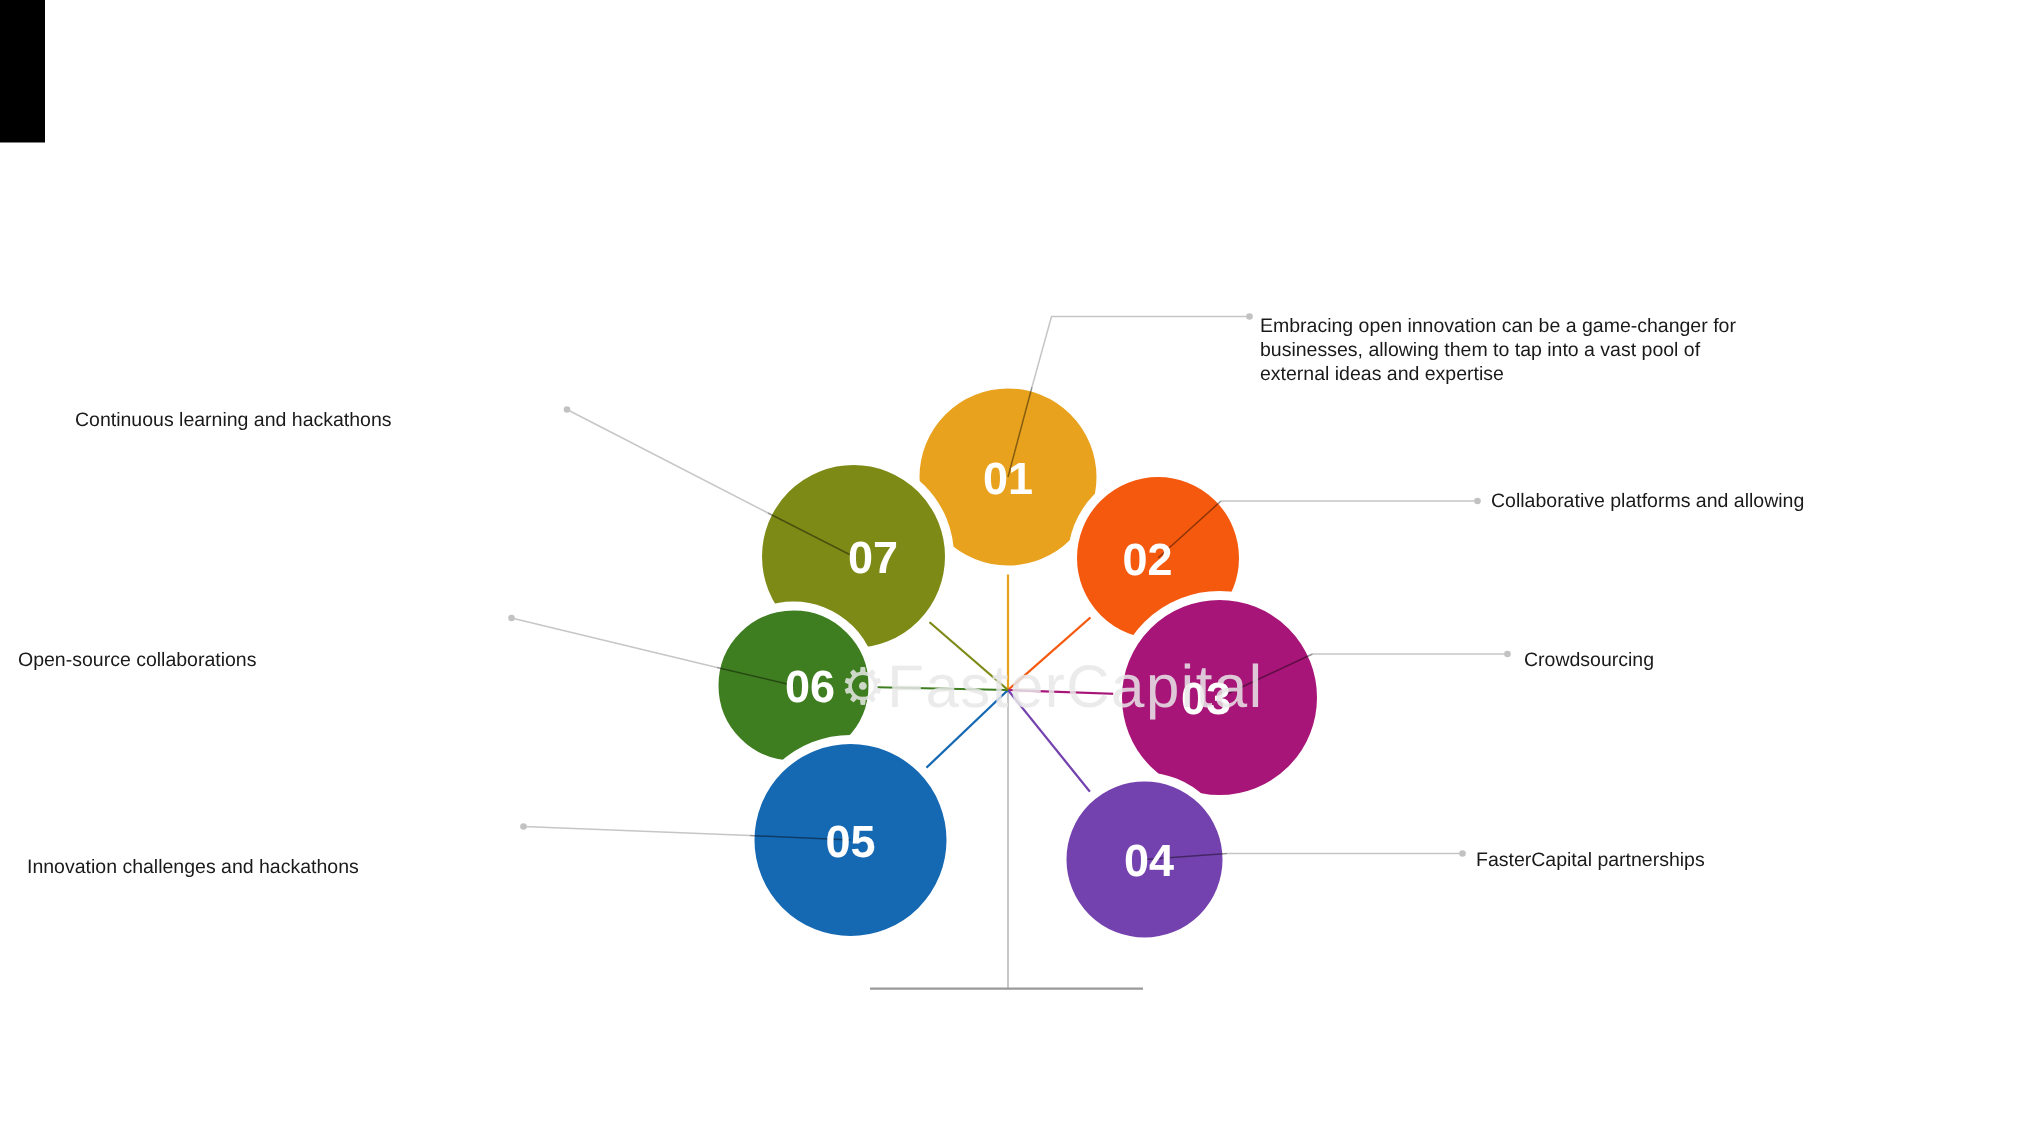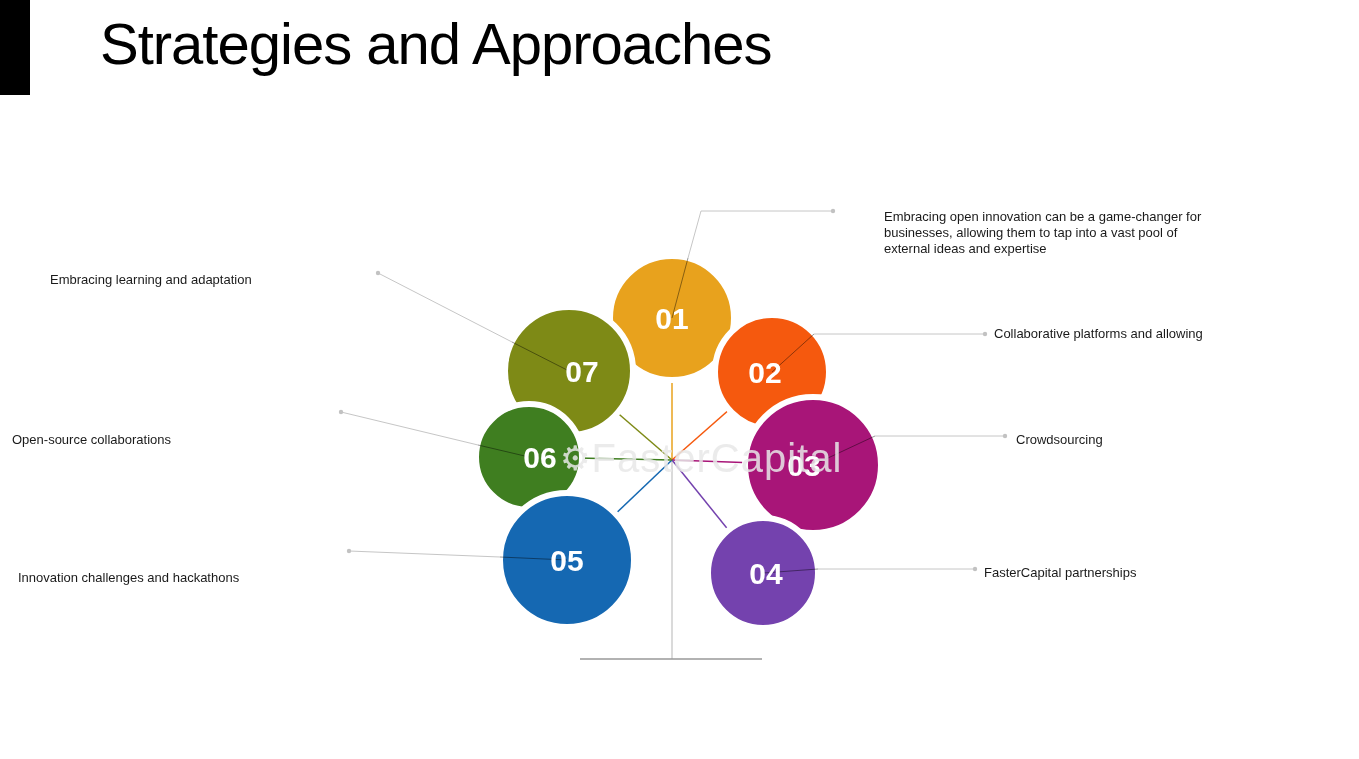--- a/index.html
+++ b/index.html
@@ -49,42 +49,40 @@
   .base { stroke: #999999; stroke-width: 1.5; }
   .callout {
     position: absolute;
     font-size: 13px;
     color: #1a1a1a;
     z-index: 3;
     line-height: 16px;
   }
   .callout-paragraph {
     width: 330px;
-    margin-left: 44px;
   }
   .watermark {
     position: absolute;
     left: 560px; top: 436px;
     z-index: 4;
     font-size: 40px;
     color: rgba(232,232,232,0.85);
     letter-spacing: 1px;
     white-space: nowrap;
     pointer-events: none;
   }
   .watermark .gear { font-size: 34px; vertical-align: 2px; }
 </style>
 </head>
 <body>
 
 <div class="slide">
 
   <div class="accent-bar"></div>
 
-  <h1 class="page-title">Strategies and Approaches</h1>
 
   <svg class="diagram-svg" viewBox="0 0 1359 759">
 
     <line class="stem" x1="672" y1="460" x2="672" y2="659"></line>
     <line class="base" x1="580" y1="659" x2="762" y2="659"></line>
 
     <line class="radial" x1="672" y1="460" x2="672" y2="318" stroke="#E8A21D"></line>
     <line class="radial" x1="672" y1="460" x2="772" y2="372" stroke="#F5590E"></line>
     <line class="radial" x1="672" y1="460" x2="813" y2="465" stroke="#A81578"></line>
     <line class="radial" x1="672" y1="460" x2="763" y2="573" stroke="#7442AE"></line>
@@ -136,17 +134,17 @@
     <text class="petal-number" x="540" y="468">06</text>
     <text class="petal-number" x="582" y="382">07</text>
   </svg>
 
   <div class="callout callout-paragraph" style="left:840px; top:209px;">Embracing open innovation can be a game-changer for businesses, allowing them to tap into a vast pool of external ideas and expertise</div>
   <div class="callout" style="left:994px; top:326px;">Collaborative platforms and allowing</div>
   <div class="callout" style="left:1016px; top:432px;">Crowdsourcing</div>
   <div class="callout" style="left:984px; top:565px;">FasterCapital partnerships</div>
   <div class="callout" style="left:18px; top:570px;">Innovation challenges and hackathons</div>
   <div class="callout" style="left:12px; top:412px;margin-top:20px;">Open-source collaborations</div>
-  <div class="callout" style="left:50px; top:272px;">Embracing learning and adaptation</div>
+  <div class="callout" style="left:50px; top:272px;">Continuous learning and hackathons</div>
 
   <div class="watermark"><span class="gear">⚙</span><span>FasterCapital</span></div>
 
 </div>
 
 </body></html>

